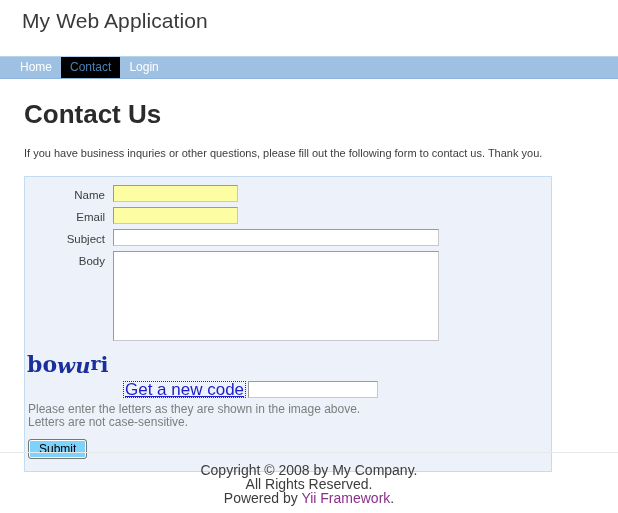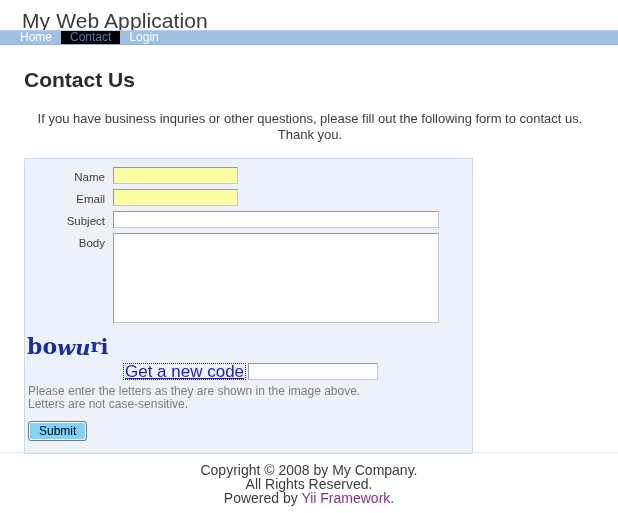--- a/index.html
+++ b/index.html
@@ -13,40 +13,40 @@
     background: #ffffff;
     font-family: "Liberation Sans", sans-serif;
     font-size: 12px;
     color: #333333;
     overflow: hidden;
     position: relative;
   }
 
   
   #page-header {
-    height: 30px;
+    height: 56px;
     background: #ffffff;
     position: relative;
     text-align: right;
   }
   #site-title {
     position: absolute;
     left: 22px;
     top: 8px;
     font-size: 21px;
     font-weight: normal;
     color: #3a3a3a;
     letter-spacing: 0.1px;
     margin: 0;
     line-height: 26px;
   }
 
   
   #main-nav {
-    height: 15px;
+    height: 23px;
     background: #9dc0e3;
     border-top: 1px solid #b7d3ec;
     border-bottom: 1px solid #8cb4dc;
     position: relative;
     display: flex;
     align-items: stretch;
     padding-left: 11px;
     box-sizing: border-box;
   }
   .nav-item {
@@ -64,39 +64,38 @@
     background: #000000;
     color: #4a80b8;
   }
 
   
   #content {
     padding: 0 22px;
     position: relative;
   }
   #page-title {
-    font-size: 21px;
+    font-size: 26px;
     font-weight: bold;
     color: #2b2b2b;
     margin: 22px 0 0 2px;
     line-height: 26px;
   }
   #intro-text {
-    font-size: 13px;
+    font-size: 11px;
     color: #3c3c3c;
     margin: 18px 0 0 2px;
     line-height: 16px;
-    text-align: center;
   }
 
   
   #contact-form {
     margin-top: 15px;
     margin-left: 2px;
-    width: 449px;
+    width: 528px;
     background: #edf2fa;
     border: 1px solid #c3dcf0;
     box-sizing: border-box;
     padding: 8px 0 12px 0;
   }
   .form-row {
     display: flex;
     align-items: flex-start;
     margin-bottom: 5px;
   }

